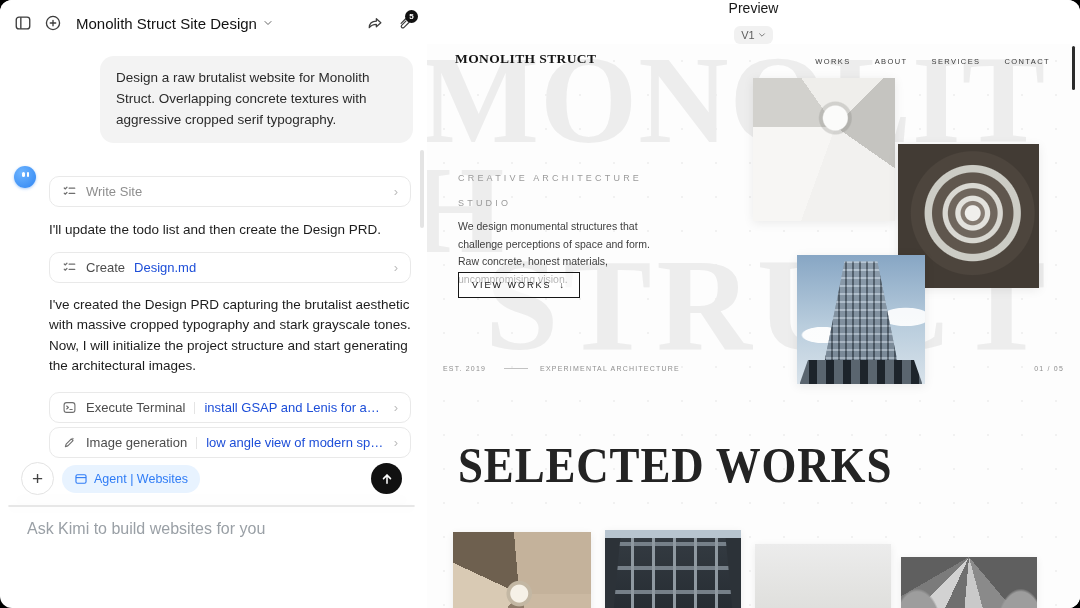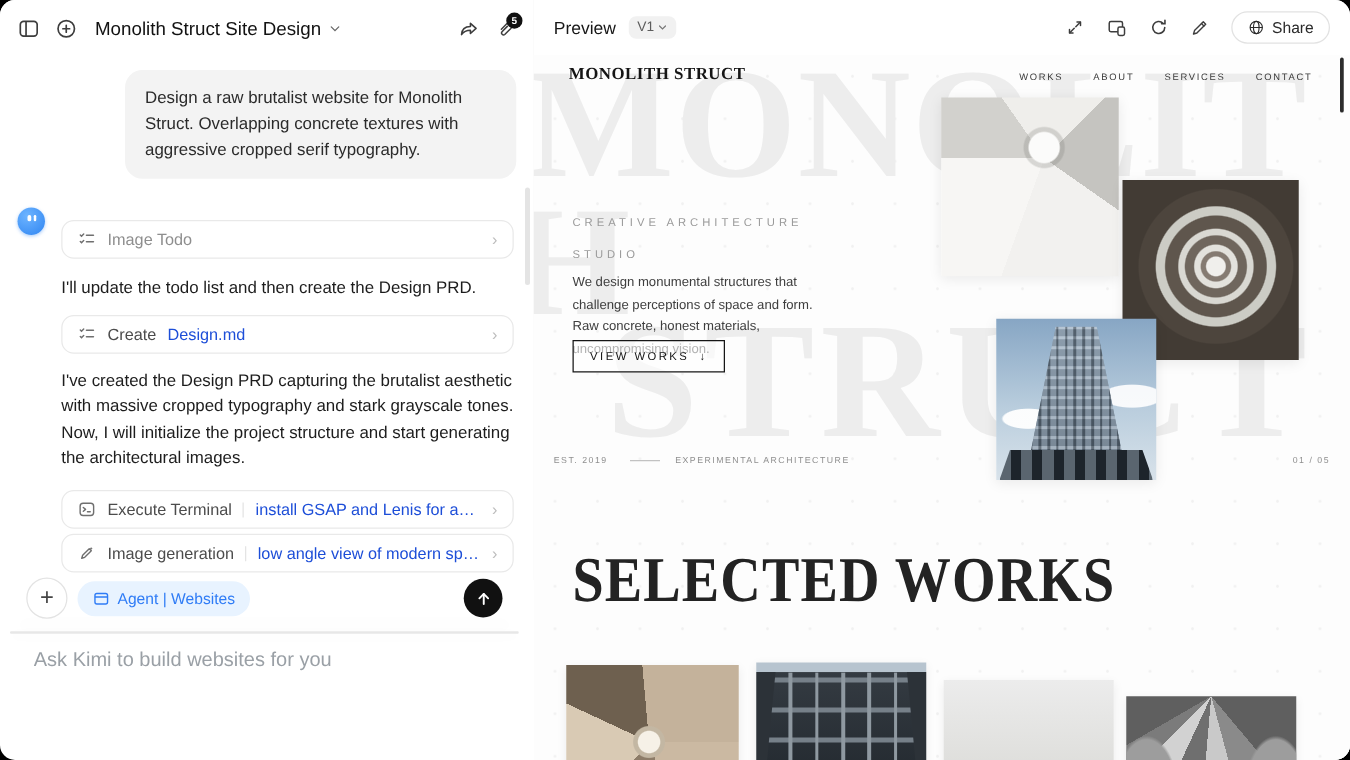--- a/index.html
+++ b/index.html
@@ -47,21 +47,21 @@
   .composer-row{position:absolute;left:12px;right:12px;bottom:11px;display:flex;align-items:center;gap:8px;}
   .plus-btn{width:31px;height:31px;border-radius:50%;border:1px solid #e3e3e3;background:#fff;color:#444;
     display:flex;align-items:center;justify-content:center;font-size:19px;font-weight:400;cursor:pointer;}
   .mode-chip{height:28px;border-radius:14px;background:#e8f3ff;color:#2f7cf6;display:flex;align-items:center;
     gap:6px;padding:0 12px;font-size:12.5px;cursor:pointer;}
   .send-btn{margin-left:auto;width:31px;height:31px;border-radius:50%;background:#111;color:#fff;
     display:flex;align-items:center;justify-content:center;cursor:pointer;}
 
   
   .preview-panel{position:absolute;left:427px;top:0;width:653px;height:608px;background:#fff;}
-  .preview-toolbar{height:44px;display:flex;align-items:center;padding:0 16px;gap:10px;}
+  .preview-toolbar{height:44px;display:flex;align-items:center;padding:0 16px;gap:10px;flex-direction:column;}
   .preview-label{font-size:14px;font-weight:500;color:#171717;}
   .ver-chip{background:#f1f1f1;border-radius:6px;padding:3px 7px;font-size:11px;color:#5c5c5c;
     display:flex;align-items:center;gap:3px;cursor:pointer;}
   .tb-icons{margin-left:auto;display:flex;align-items:center;gap:17px;color:#3c3c3c;}
   .share-btn{display:flex;align-items:center;gap:6px;border:1px solid #e2e2e2;border-radius:16px;
     padding:5px 12px;font-size:12.5px;color:#2a2a2a;cursor:pointer;background:#fff;}
 
   .viewport{position:absolute;top:44px;left:0;right:0;bottom:0;background:#fdfdfd;overflow:hidden;
     background-image:radial-gradient(circle,#f1f1f1 1px,transparent 1.2px);background-size:34px 34px;}
   .pv-scrollbar{position:absolute;right:5px;top:2px;width:3px;height:44px;background:#2b2b2b;border-radius:2px;z-index:9;}
@@ -188,21 +188,21 @@
 
           <div class="tool-card pending mt12">
             <span class="t-icon">
               <svg width="15" height="15" viewBox="0 0 20 20" stroke="currentColor" fill="none" stroke-width="1.6" stroke-linecap="round">
                   <path d="M3 5.3l1.3 1.3 2.3-2.3"></path>
                   <path d="M3 12.3l1.3 1.3 2.3-2.3"></path>
                   <line x1="9.5" y1="5.6" x2="17" y2="5.6"></line>
                   <line x1="9.5" y1="12.6" x2="17" y2="12.6"></line>
                 </svg>
             </span>
-            <span class="t-title">Image Todo</span>
+            <span class="t-title">Write Site</span>
             <span class="t-chev">›</span>
           </div>
 
           <div class="msg mt13">I'll update the todo list and then create the Design PRD.</div>
 
           <div class="tool-card mt12">
             <span class="t-icon">
               <svg width="15" height="15" viewBox="0 0 20 20" stroke="currentColor" fill="none" stroke-width="1.6" stroke-linecap="round">
                   <path d="M3 5.3l1.3 1.3 2.3-2.3"></path>
                   <path d="M3 12.3l1.3 1.3 2.3-2.3"></path>

